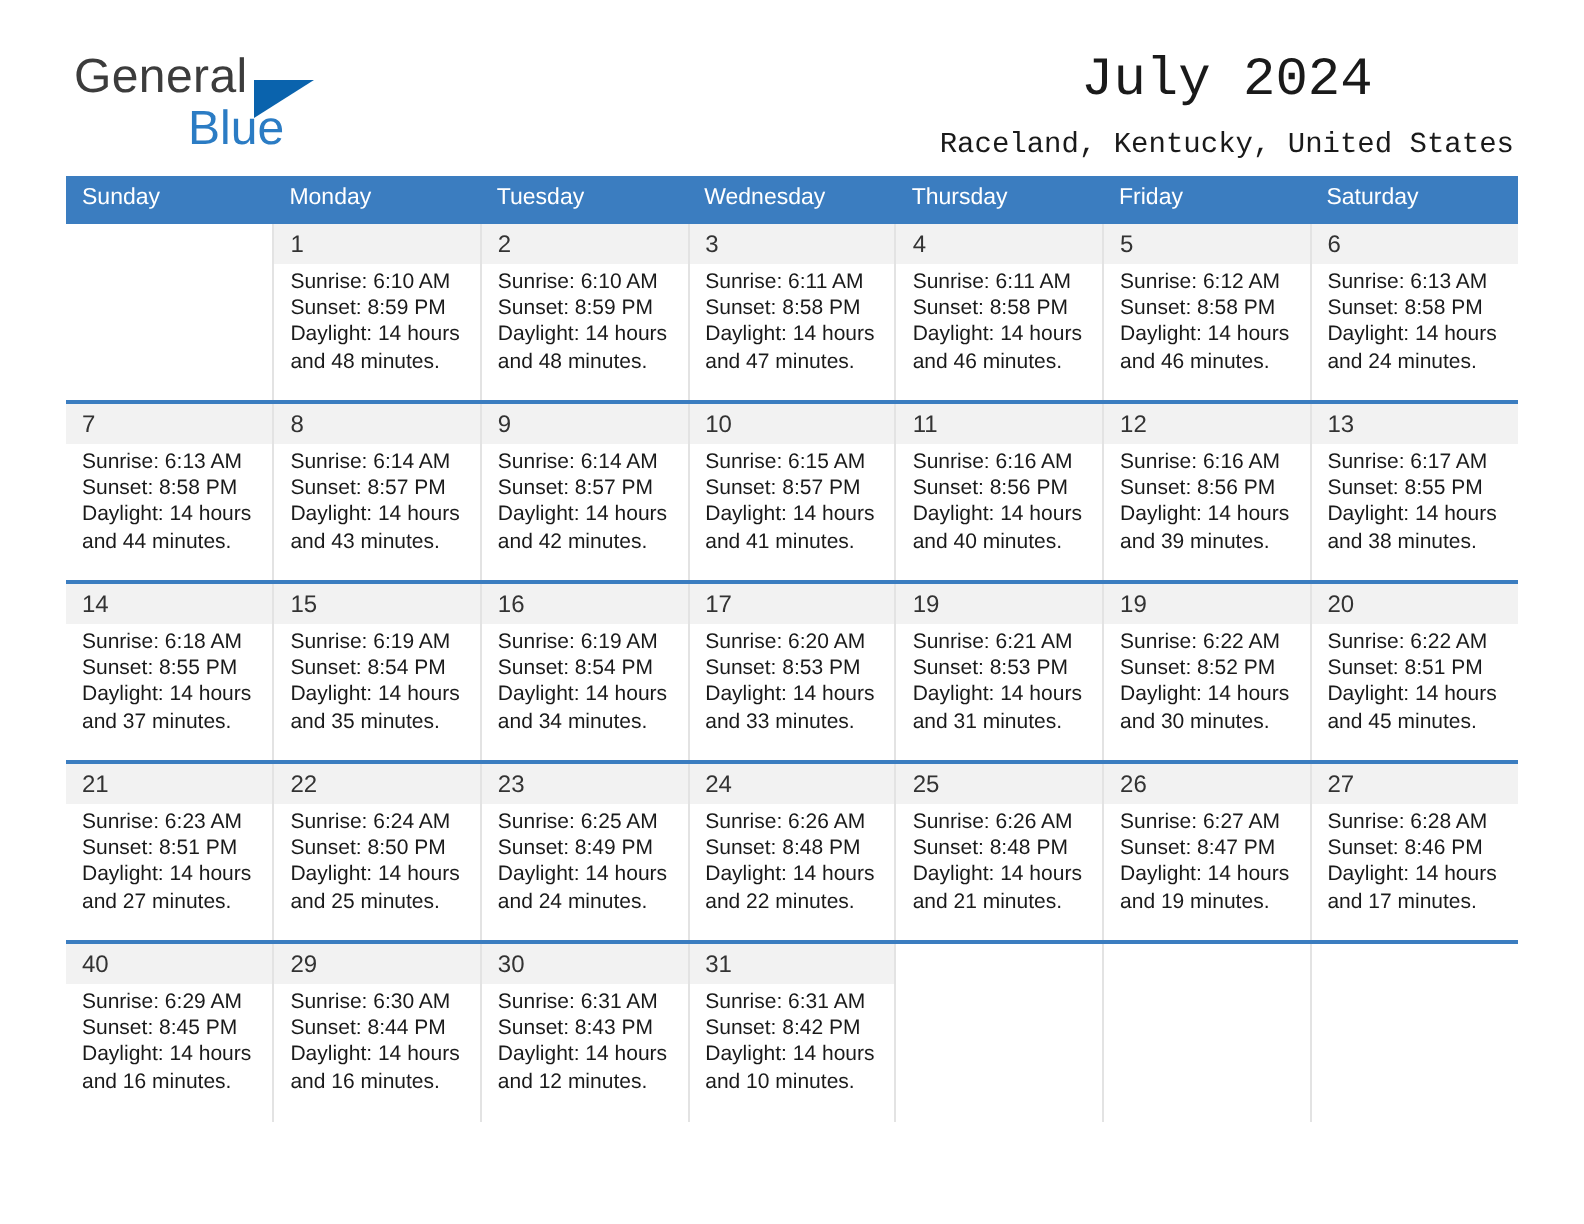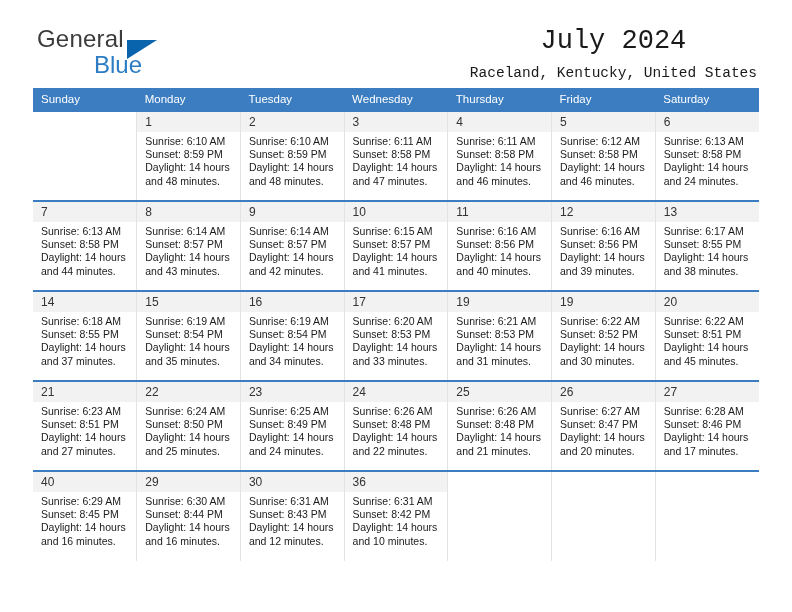--- a/index.html
+++ b/index.html
@@ -436,21 +436,21 @@
               </div>
             </div>
           </td>
           <td>
             <div class="cell">
               <div class="daynum">26</div>
               <div class="cell-body">
                 <div class="ln">Sunrise: 6:27 AM</div>
                 <div class="ln">Sunset: 8:47 PM</div>
                 <div class="ln">Daylight: 14 hours</div>
-                <div class="ln">and 20 minutes.</div>
+                <div class="ln">and 19 minutes.</div>
               </div>
             </div>
           </td>
           <td>
             <div class="cell">
               <div class="daynum">27</div>
               <div class="cell-body">
                 <div class="ln">Sunrise: 6:28 AM</div>
                 <div class="ln">Sunset: 8:46 PM</div>
                 <div class="ln">Daylight: 14 hours</div>
@@ -488,21 +488,21 @@
               <div class="cell-body">
                 <div class="ln">Sunrise: 6:31 AM</div>
                 <div class="ln">Sunset: 8:43 PM</div>
                 <div class="ln">Daylight: 14 hours</div>
                 <div class="ln">and 12 minutes.</div>
               </div>
             </div>
           </td>
           <td>
             <div class="cell">
-              <div class="daynum">36</div>
+              <div class="daynum">31</div>
               <div class="cell-body">
                 <div class="ln">Sunrise: 6:31 AM</div>
                 <div class="ln">Sunset: 8:42 PM</div>
                 <div class="ln">Daylight: 14 hours</div>
                 <div class="ln">and 10 minutes.</div>
               </div>
             </div>
           </td>
           <td>
             <div class="cell cell-empty"></div>

